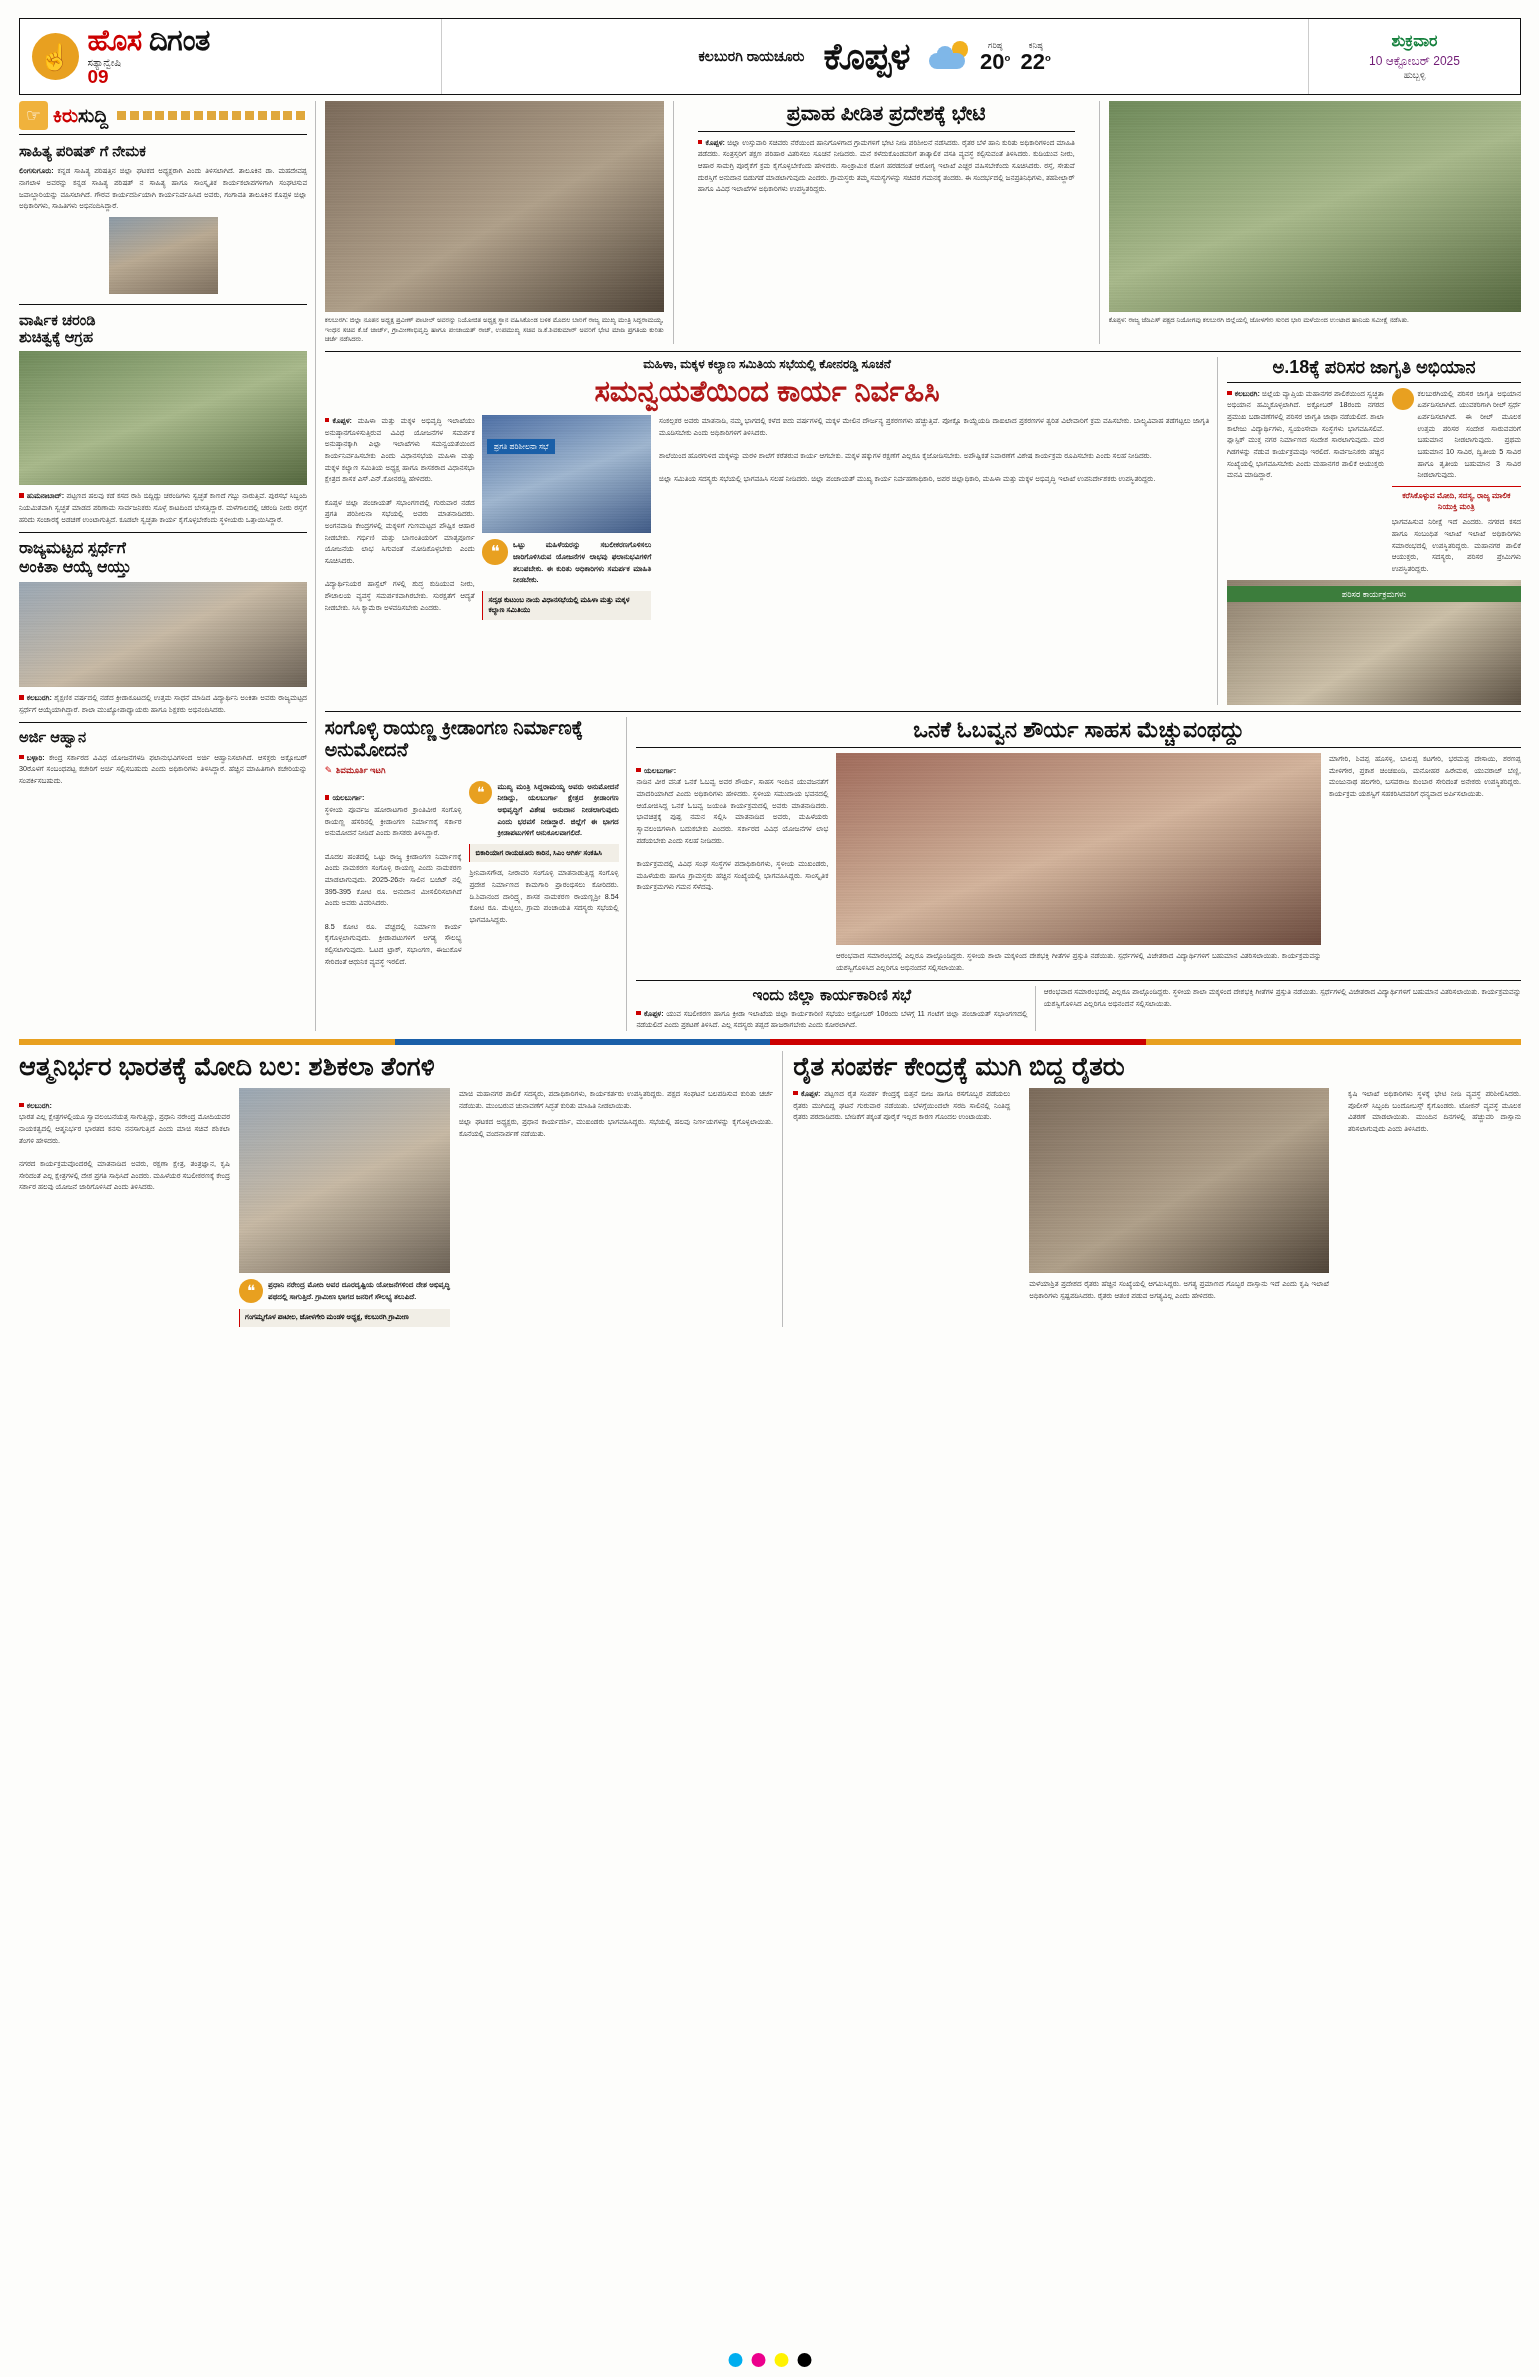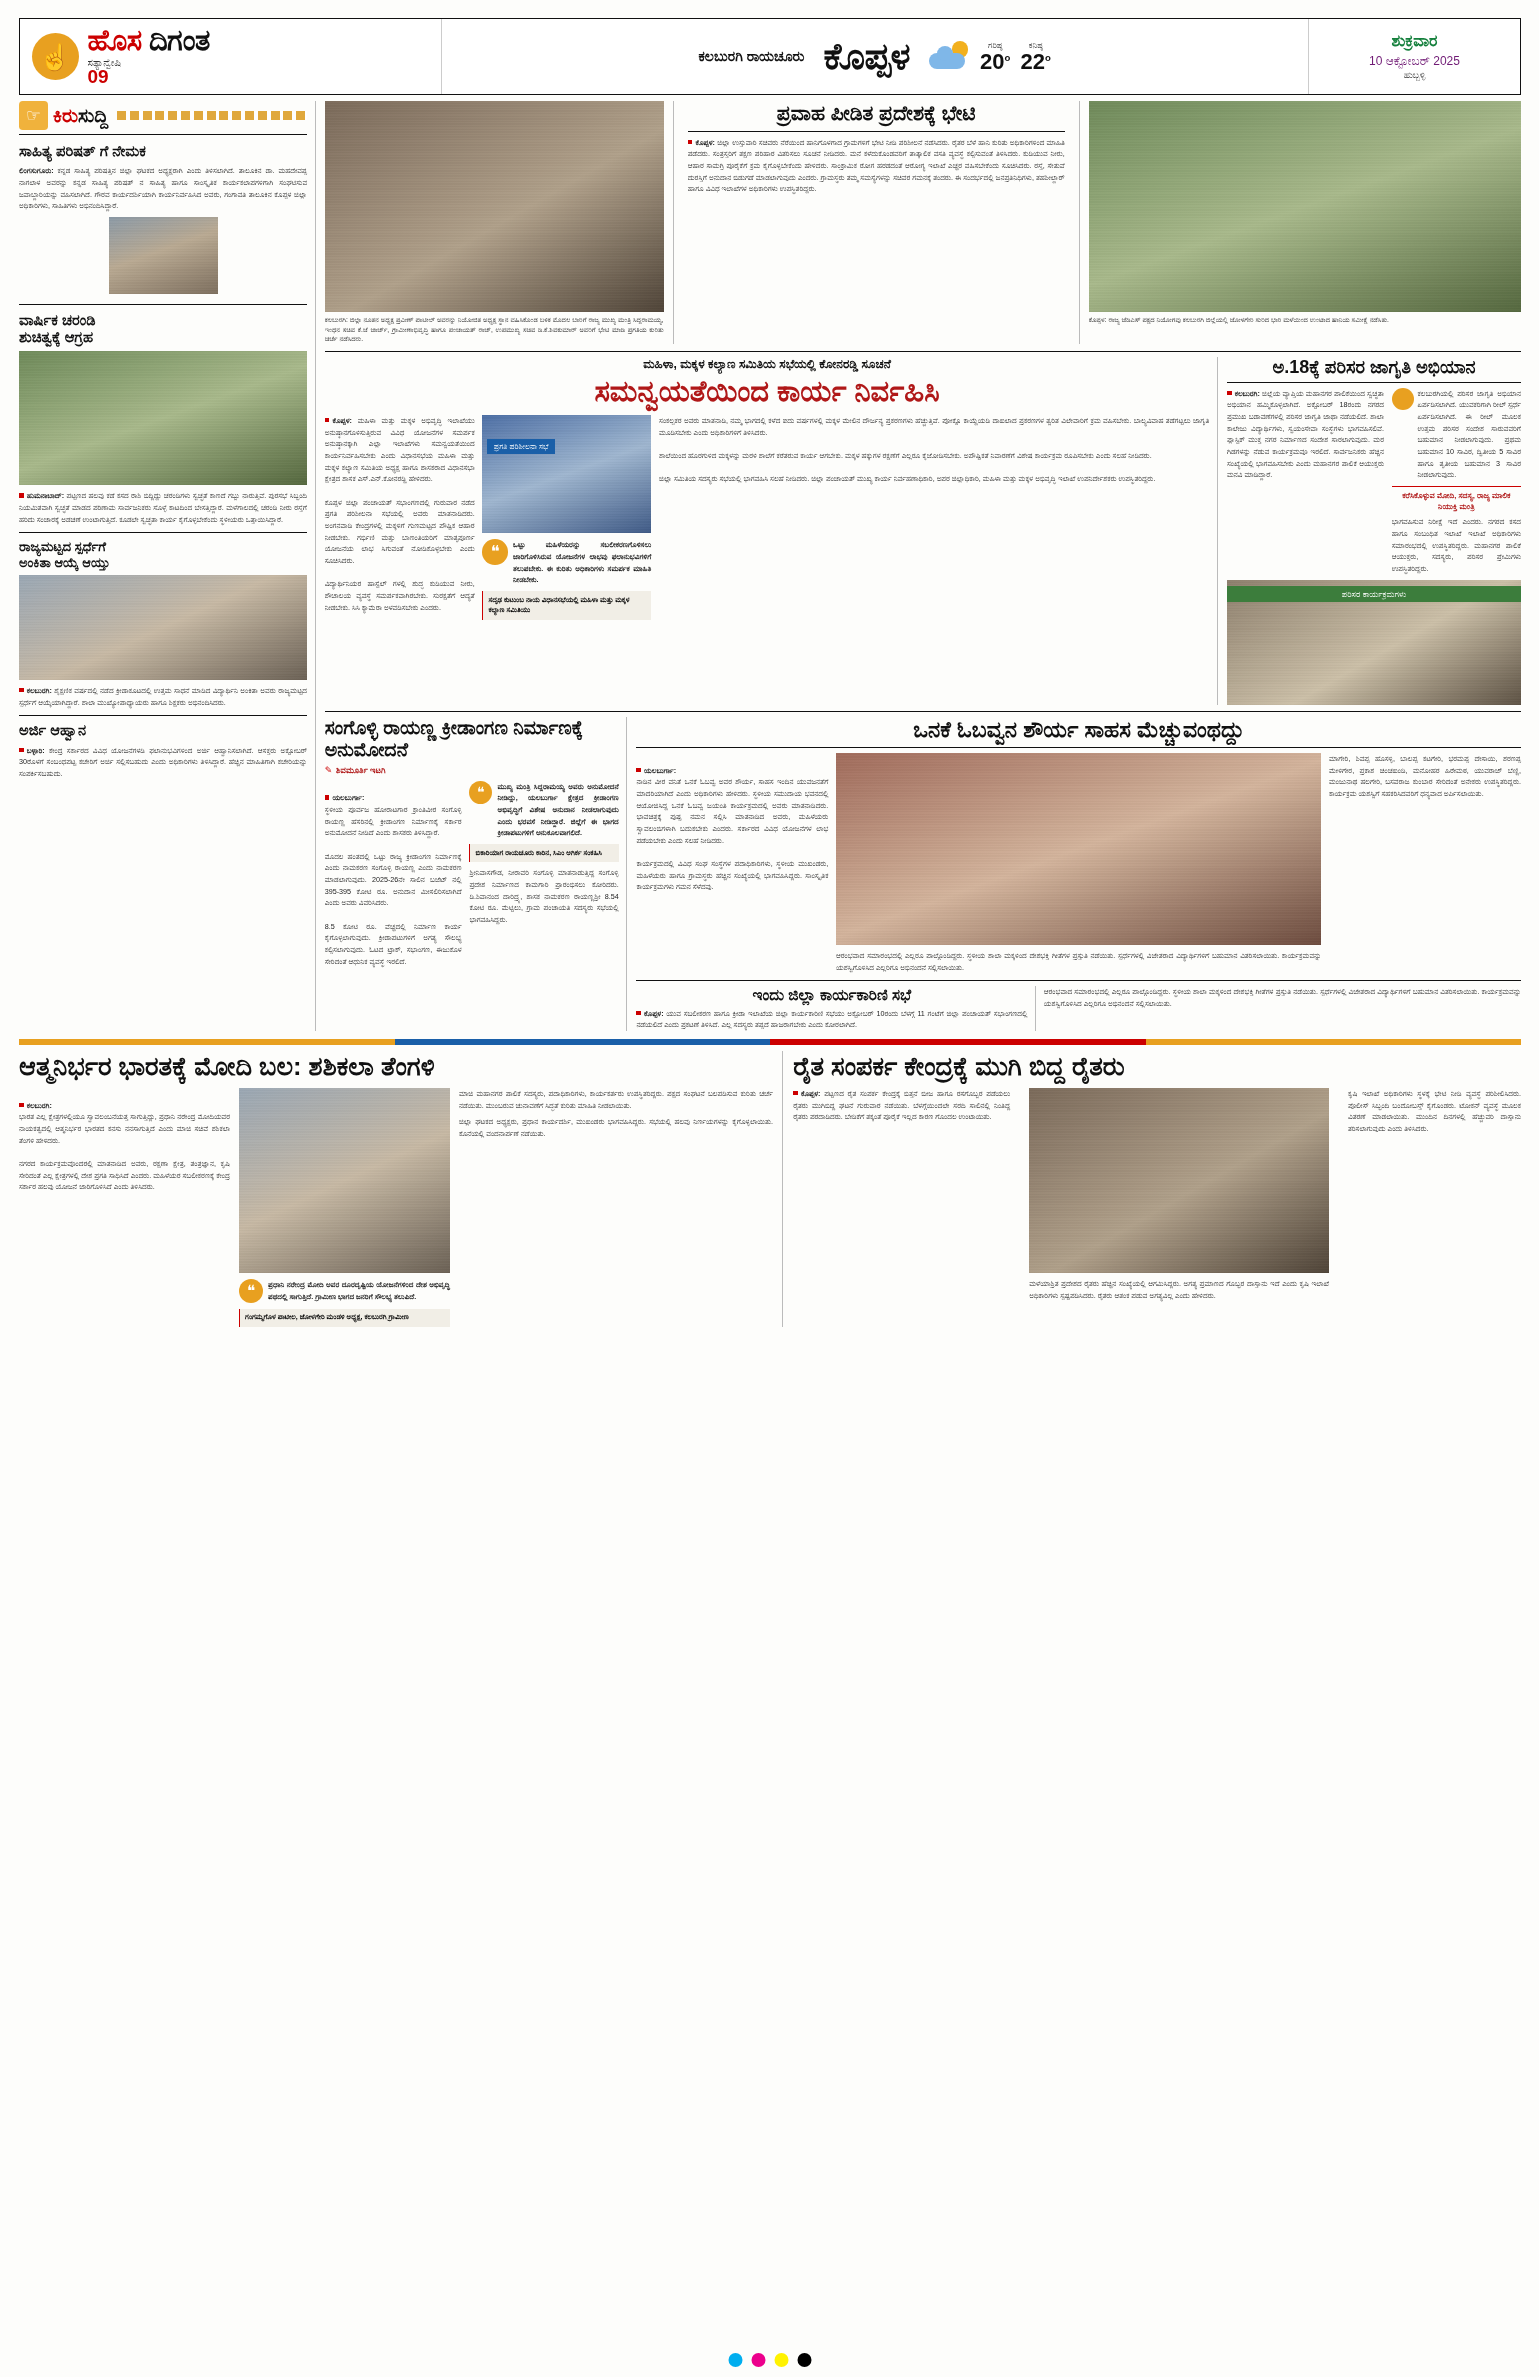--- a/index.html
+++ b/index.html
@@ -138,21 +138,21 @@
 ಶುಚಿತ್ವಕ್ಕೆ ಆಗ್ರಹ</div>
       <div class="photo ph-b" style="width:100%;height:134px;">
           <div class="noise"></div>
         </div>
       <div class="body-txt" style="margin-top:5.1px;">
         <span class="redbullet"></span><span class="lead">ಹುಮನಾಬಾದ್:</span>
         <span>ಪಟ್ಟಣದ ಹಲವು ಕಡೆ ಕಸದ ರಾಶಿ ಬಿದ್ದಿದ್ದು ಚರಂಡಿಗಳು ಸ್ವಚ್ಛತೆ ಕಾಣದೆ ಗಬ್ಬು ನಾರುತ್ತಿವೆ. ಪುರಸಭೆ ಸಿಬ್ಬಂದಿ ನಿಯಮಿತವಾಗಿ ಸ್ವಚ್ಛತೆ ಮಾಡದ ಪರಿಣಾಮ ಸಾರ್ವಜನಿಕರು ಸೊಳ್ಳೆ ಕಾಟದಿಂದ ಬೇಸತ್ತಿದ್ದಾರೆ. ಮಳೆಗಾಲದಲ್ಲಿ ಚರಂಡಿ ನೀರು ರಸ್ತೆಗೆ ಹರಿದು ಸಂಚಾರಕ್ಕೆ ಅಡಚಣೆ ಉಂಟಾಗುತ್ತಿದೆ. ಕೂಡಲೇ ಸ್ವಚ್ಛತಾ ಕಾರ್ಯ ಕೈಗೊಳ್ಳಬೇಕೆಂದು ಸ್ಥಳೀಯರು ಒತ್ತಾಯಿಸಿದ್ದಾರೆ.</span>
       </div>
 
       <div style="border-top:0.6px solid #111;margin-top:6.4px;"></div>
-      <div class="hl" style="font-size:13px;margin:6.4px 0 5.1px 0;white-space:pre-line;">ರಾಜ್ಯಮಟ್ಟದ ಸ್ಪರ್ಧೆಗೆ
+      <div class="hl" style="font-size:16px;margin:6.4px 0 5.1px 0;white-space:pre-line;">ರಾಜ್ಯಮಟ್ಟದ ಸ್ಪರ್ಧೆಗೆ
 ಅಂಕಿತಾ ಆಯ್ಕೆ ಆಯ್ತು</div>
       <div class="photo ph-c" style="width:100%;height:105px;">
           <div class="noise"></div>
         </div>
       <div class="body-txt" style="margin-top:5.1px;">
         <span class="redbullet"></span><span class="lead">ಕಲಬುರಗಿ:</span>
         <span>ಶೈಕ್ಷಣಿಕ ವರ್ಷದಲ್ಲಿ ನಡೆದ ಕ್ರೀಡಾಕೂಟದಲ್ಲಿ ಉತ್ತಮ ಸಾಧನೆ ಮಾಡಿದ ವಿದ್ಯಾರ್ಥಿನಿ ಅಂಕಿತಾ ಅವರು ರಾಜ್ಯಮಟ್ಟದ ಸ್ಪರ್ಧೆಗೆ ಆಯ್ಕೆಯಾಗಿದ್ದಾರೆ. ಶಾಲಾ ಮುಖ್ಯೋಪಾಧ್ಯಾಯರು ಹಾಗೂ ಶಿಕ್ಷಕರು ಅಭಿನಂದಿಸಿದರು.</span>
       </div>
 
       <div style="border-top:0.6px solid #111;margin-top:6.4px;"></div>
@@ -165,21 +165,21 @@
 
     <div class="col" style="flex:1;padding-left:9px;">
 
       <div class="flexrow" style="gap:9px;">
         <div style="width:339px;">
           <div class="photo ph-d" style="width:100%;height:211px;">
               <div class="noise"></div>
             </div>
           <div class="cap">ಕಲಬುರಗಿ: ಜಿಲ್ಲಾ ನೂತನ ಅಧ್ಯಕ್ಷ ಪ್ರವೀಣ್ ಪಾಟೀಲ್ ಅವರನ್ನು ನಿಯೋಜಿತ ಅಧ್ಯಕ್ಷ ಸ್ಥಾನ ವಹಿಸಿಕೊಂಡ ಬಳಿಕ ಮೊದಲ ಬಾರಿಗೆ ರಾಜ್ಯ ಮುಖ್ಯ ಮಂತ್ರಿ ಸಿದ್ದರಾಮಯ್ಯ, ಇಂಧನ ಸಚಿವ ಕೆ.ಜೆ ಜಾರ್ಜ್, ಗ್ರಾಮೀಣಾಭಿವೃದ್ಧಿ ಹಾಗೂ ಪಂಚಾಯತ್ ರಾಜ್, ಉಪಮುಖ್ಯ ಸಚಿವ ಡಿ.ಕೆ.ಶಿವಕುಮಾರ್ ಅವರಿಗೆ ಭೇಟಿ ಮಾಡಿ ಪ್ರಗತಿಯ ಕುರಿತು ಚರ್ಚೆ ನಡೆಸಿದರು.</div>
         </div>
-        <div style="width:377px;border-left:0.6px solid #bbb;border-right:0.6px solid #bbb;padding:0 14px;">
+        <div style="width:377px;border-left:0.6px solid #bbb;border-right:0.6px solid #bbb;padding:0 24px;">
           <div class="hl" style="font-size:20.4px;text-align:center;border-bottom:0.6px solid #111;padding-bottom:5.1px;">ಪ್ರವಾಹ ಪೀಡಿತ ಪ್ರದೇಶಕ್ಕೆ ಭೇಟಿ</div>
           <div class="body-txt" style="margin-top:5.1px;">
             <span class="redbullet"></span><span class="lead">ಕೊಪ್ಪಳ:</span>
             <span>ಜಿಲ್ಲಾ ಉಸ್ತುವಾರಿ ಸಚಿವರು ನೆರೆಯಿಂದ ಹಾನಿಗೊಳಗಾದ ಗ್ರಾಮಗಳಿಗೆ ಭೇಟಿ ನೀಡಿ ಪರಿಶೀಲನೆ ನಡೆಸಿದರು. ರೈತರ ಬೆಳೆ ಹಾನಿ ಕುರಿತು ಅಧಿಕಾರಿಗಳಿಂದ ಮಾಹಿತಿ ಪಡೆದರು. ಸಂತ್ರಸ್ತರಿಗೆ ತಕ್ಷಣ ಪರಿಹಾರ ವಿತರಿಸಲು ಸೂಚನೆ ನೀಡಿದರು. ಮನೆ ಕಳೆದುಕೊಂಡವರಿಗೆ ತಾತ್ಕಾಲಿಕ ವಸತಿ ವ್ಯವಸ್ಥೆ ಕಲ್ಪಿಸುವಂತೆ ತಿಳಿಸಿದರು. ಕುಡಿಯುವ ನೀರು, ಆಹಾರ ಸಾಮಗ್ರಿ ಪೂರೈಕೆಗೆ ಕ್ರಮ ಕೈಗೊಳ್ಳಬೇಕೆಂದು ಹೇಳಿದರು. ಸಾಂಕ್ರಾಮಿಕ ರೋಗ ಹರಡದಂತೆ ಆರೋಗ್ಯ ಇಲಾಖೆ ಎಚ್ಚರ ವಹಿಸಬೇಕೆಂದು ಸೂಚಿಸಿದರು. ರಸ್ತೆ, ಸೇತುವೆ ದುರಸ್ತಿಗೆ ಅನುದಾನ ಬಿಡುಗಡೆ ಮಾಡಲಾಗುವುದು ಎಂದರು. ಗ್ರಾಮಸ್ಥರು ತಮ್ಮ ಸಮಸ್ಯೆಗಳನ್ನು ಸಚಿವರ ಗಮನಕ್ಕೆ ತಂದರು. ಈ ಸಂದರ್ಭದಲ್ಲಿ ಜನಪ್ರತಿನಿಧಿಗಳು, ತಹಶೀಲ್ದಾರ್ ಹಾಗೂ ವಿವಿಧ ಇಲಾಖೆಗಳ ಅಧಿಕಾರಿಗಳು ಉಪಸ್ಥಿತರಿದ್ದರು.</span>
           </div>
         </div>
         <div style="flex:1;">
           <div class="photo ph-b" style="width:100%;height:211px;">
               <div class="noise"></div>
             </div>

